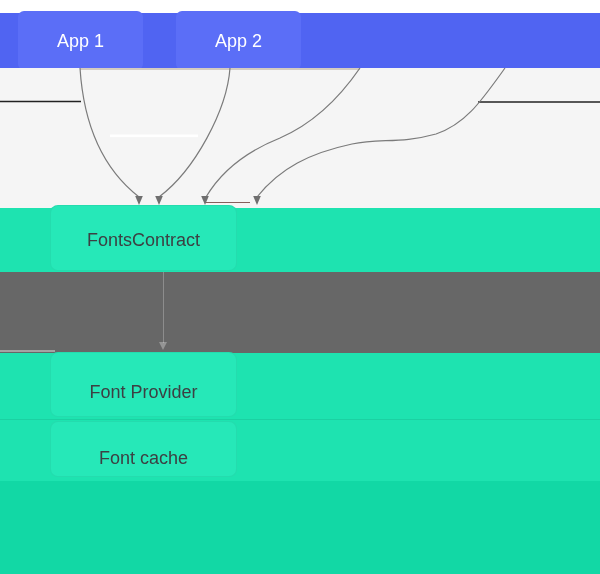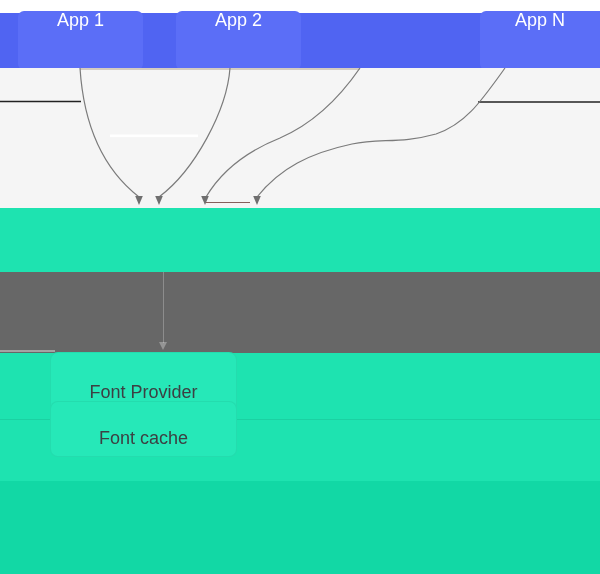--- a/index.html
+++ b/index.html
@@ -5,21 +5,21 @@
   html,body{margin:0;padding:0;background:#ffffff;}
   .stage{
     position:relative;width:600px;height:574px;overflow:hidden;background:#ffffff;
     font-family:"Liberation Sans",sans-serif;
   }
   
   .app-bar-band{position:absolute;left:0;top:13px;width:600px;height:55px;background:var(--app-bar-band,#5064F2);}
   .app-box{
     position:absolute;top:11px;height:59px;border-radius:6px;
     background:var(--app-box,#5B6EF7);
-    display:flex;align-items:flex-start;justify-content:center;
+    display:flex;align-items:center;justify-content:center;
   }
   .app-box .lbl{color:var(--label-light,#fff);font-size:18px;line-height:1;}
   .app-1{left:18px;width:125px;}
   .app-2{left:176px;width:125px;}
   .app-3{left:326px;width:125px;}
   .app-n{left:480px;width:120px;border-top-right-radius:0;border-bottom-right-radius:0;}
   
   .funnel{position:absolute;left:0;top:68px;width:600px;height:140px;background:#f5f5f5;}
   .funnel svg{display:block;}
   
@@ -30,44 +30,41 @@
   .seam{position:absolute;left:0;top:66px;width:600px;height:1px;background:rgba(0,0,0,0.08);}
   
   .node{
     position:absolute;left:50px;width:187px;border-radius:8px;box-sizing:border-box;
     background:var(--teal-box,#26E8B8);border:1px solid rgba(0,0,0,0.05);
     display:flex;align-items:center;justify-content:center;
   }
   .node .lbl{color:var(--label-dark,#3C4043);font-size:18px;line-height:1;}
   .node-contract{top:205px;height:66px;padding-top:4px;}
   .node-provider{top:352px;height:65px;padding-top:14px;}
-  .node-cache{top:401px;height:56px;padding-top:18px;}
+  .node-cache{top:421px;height:56px;padding-top:18px;}
   
   .vline{position:absolute;left:163px;top:0;width:1px;height:71px;background:rgba(255,255,255,0.25);}
   .varrow{
     position:absolute;left:159px;top:70px;width:0;height:0;
     border-left:4px solid transparent;border-right:4px solid transparent;
     border-top:8px solid rgba(255,255,255,0.30);
   }
   .gray-light-line{position:absolute;left:0;top:78px;width:55px;height:2px;background:rgba(255,255,255,0.40);}
 </style>
 </head>
 <body>
 
 <div class="stage">
 
   <div class="app-bar-band"></div>
   <div class="app-box app-1">
     <span class="lbl">App 1</span>
   </div>
   <div class="app-box app-2">
     <span class="lbl">App 2</span>
-  </div>
-  <div class="app-box app-n">
-    <span class="lbl">App N</span>
   </div>
 
   <div class="funnel">
     <svg width="600" height="140" viewBox="0 0 600 140">
 
       <line x1="80" y1="1" x2="360" y2="1" stroke="rgba(115,85,40,0.5)" stroke-width="1"></line>
 
       <line x1="0" y1="33.5" x2="81" y2="33.5" stroke="#222222" stroke-width="1.4"></line>
       <line x1="478" y1="34" x2="600" y2="34" stroke="#222222" stroke-width="1.4"></line>
 
@@ -81,20 +78,23 @@
       <line x1="205" y1="134.5" x2="250" y2="134.5" stroke="rgba(96,44,40,0.75)" stroke-width="1"></line>
 
       <polygon points="135.2,128 142.8,128 139,137" fill="#6f6f6f"></polygon>
       <polygon points="155.2,128 162.8,128 159,137" fill="#6f6f6f"></polygon>
       <polygon points="201.2,128 208.8,128 205,137" fill="#6f6f6f"></polygon>
       <polygon points="253.2,128 260.8,128 257,137" fill="#6f6f6f"></polygon>
     </svg>
   </div>
 
   <div class="band-contract"></div>
+  <div class="node node-contract">
+    <span class="lbl">FontsContract</span>
+  </div>
 
   <div class="band-gray">
     <div class="vline"></div>
     <div class="varrow"></div>
     <div class="gray-light-line"></div>
   </div>
 
   <div class="band-lower">
     <div class="seam"></div>
   </div>

